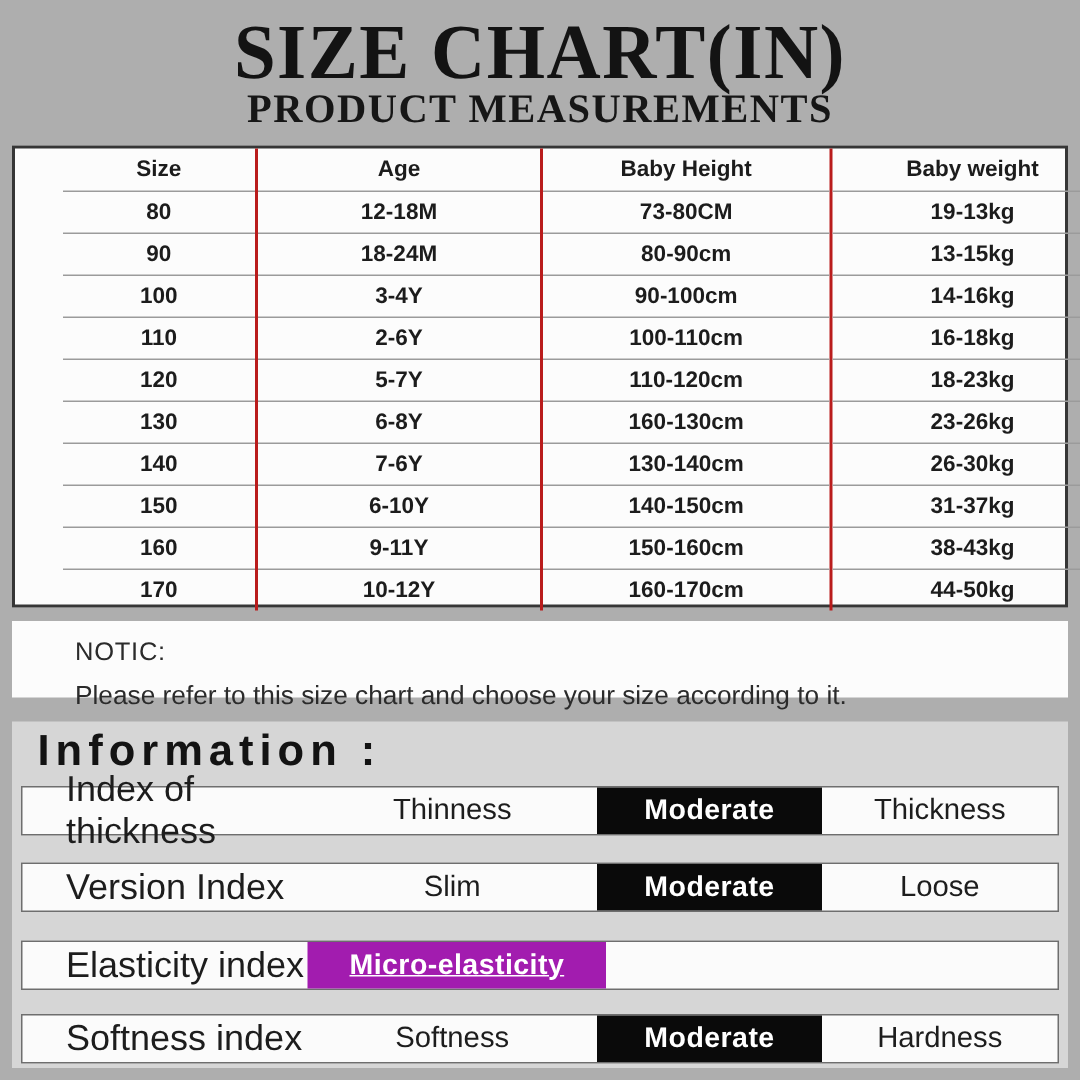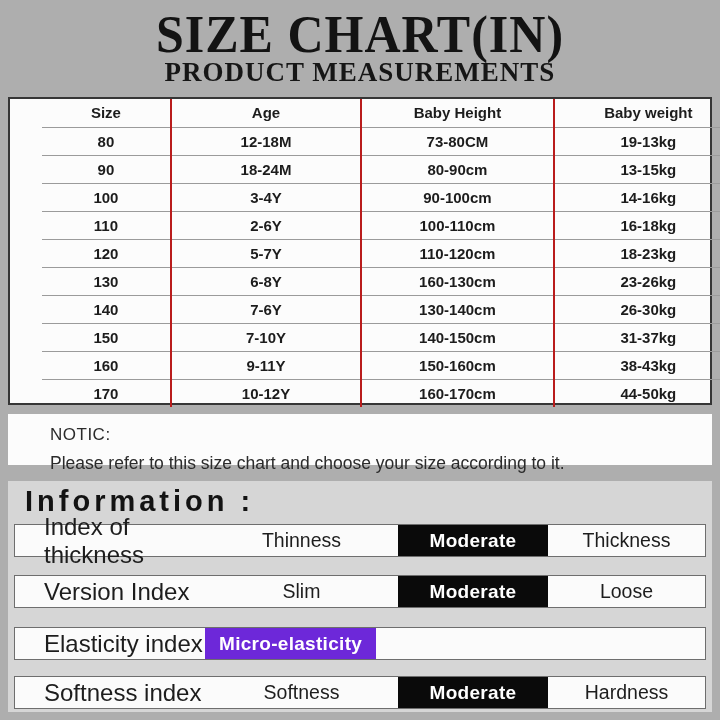--- a/index.html
+++ b/index.html
@@ -114,21 +114,21 @@
   .info-opt {
     display: flex; align-items: center; justify-content: center;
     font-size: 19.5px;
     color: #1d1d1d;
   }
   .info-opt-left { flex: 1 1 auto; }
   .info-opt-right { flex: 0 0 157px; }
   .info-selected {
     flex: 0 0 auto;
     min-width: 150px;
-    padding: 0 14px;
+    padding: 0 28px;
     display: flex; align-items: center; justify-content: center;
     font-size: 19px;
     font-weight: bold;
     letter-spacing: 0.3px;
     text-align: right;
   }
 </style>
 </head>
 <body>
 
@@ -189,21 +189,21 @@
           <td>23-26kg</td>
         </tr>
         <tr>
           <td>140</td>
           <td>7-6Y</td>
           <td>130-140cm</td>
           <td>26-30kg</td>
         </tr>
         <tr>
           <td>150</td>
-          <td>7-10Y</td>
+          <td>6-10Y</td>
           <td>140-150cm</td>
           <td>31-37kg</td>
         </tr>
         <tr>
           <td>160</td>
           <td>9-11Y</td>
           <td>150-160cm</td>
           <td>38-43kg</td>
         </tr>
         <tr>
@@ -231,21 +231,21 @@
         <div class="info-opt info-opt-right">Thickness</div>
       </div>
       <div class="info-row info-row-2">
         <div class="info-label">Version Index</div>
         <div class="info-opt info-opt-left">Slim</div>
         <div class="info-selected" style="background: rgb(10, 10, 10); color: rgb(255, 255, 255);">Moderate</div>
         <div class="info-opt info-opt-right">Loose</div>
       </div>
       <div class="info-row info-row-3">
         <div class="info-label">Elasticity index</div>
-        <div class="info-selected" style="background: #6d28d9; color: rgb(255, 255, 255);">Micro-elasticity</div>
+        <div class="info-selected" style="background: #a21caf; color: rgb(255, 255, 255); text-decoration: underline;">Micro-elasticity</div>
       </div>
       <div class="info-row info-row-4">
         <div class="info-label">Softness index</div>
         <div class="info-opt info-opt-left">Softness</div>
         <div class="info-selected" style="background: rgb(10, 10, 10); color: rgb(255, 255, 255);">Moderate</div>
         <div class="info-opt info-opt-right">Hardness</div>
       </div>
     </div>
 </div>
 

